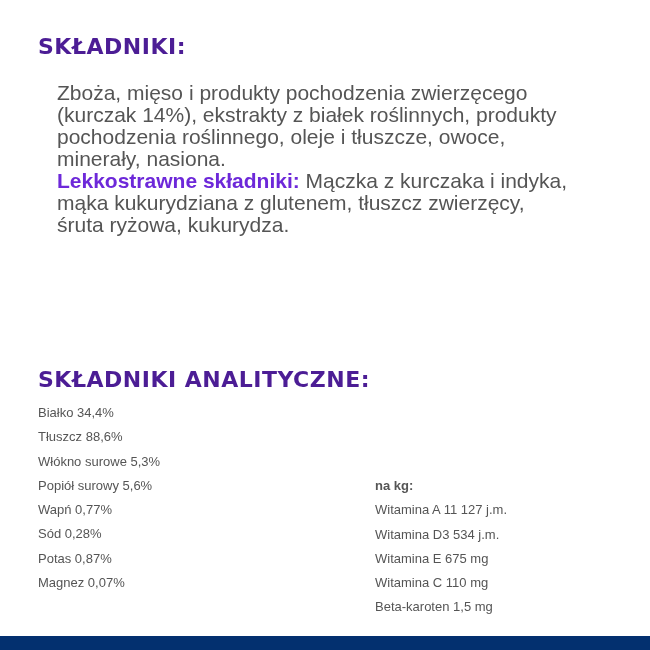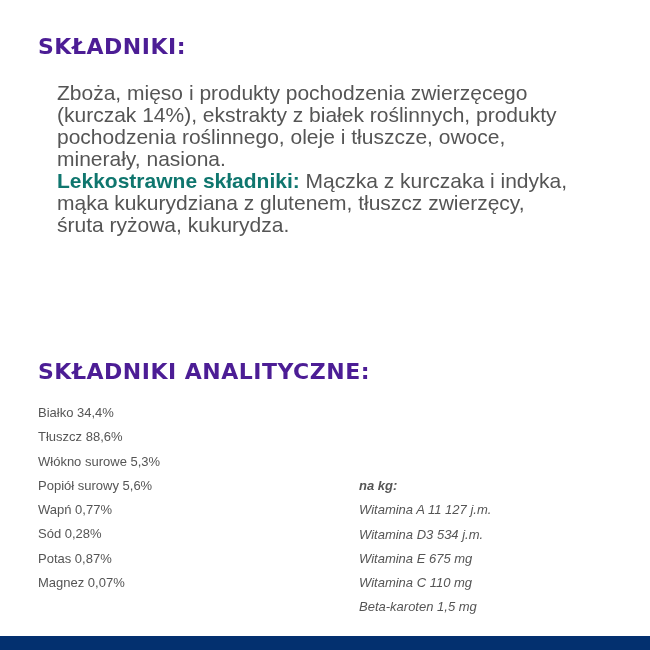--- a/index.html
+++ b/index.html
@@ -6,34 +6,34 @@
     body {
       width: 650px; height: 650px; background: #ffffff; position: relative; overflow: hidden;
       font-family: "Liberation Sans", "DejaVu Sans", sans-serif;
     }
     .heading {
       position: absolute; left: 38px; color: #4c1d95;
       font-weight: bold; font-size: 22px; letter-spacing: 0.5px; margin: 0;
       font-family: "DejaVu Sans", sans-serif;
     }
     .h1 { top: 34px; }
-    .h2 { top: 359px; }
+    .h2 { top: 367px; }
     .para {
       position: absolute; left: 50px; top: 75px; width: 600px;
       color: #555555; font-size: 21px; line-height: 22px; margin: 7px;
     }
     .para .line { display: block; white-space: nowrap; }
-    .para b { color: #0f766e; }
+    .para b { color: #6d28d9; }
     .col {
       position: absolute; color: #555555; font-size: 13px; line-height: 24.3px;
       margin: 0; padding: 0; list-style: none;
     }
     .col li { white-space: nowrap; }
     .left-col { left: 38px; top: 401px; }
-    .right-col { left: 359px; top: 474px; font-style: italic; }
+    .right-col { left: 375px; top: 474px; }
     .right-col .label { font-weight: bold; }
     .footer-bar {
       position: absolute; left: 0; top: 636px; width: 650px; height: 14px; background: #03306f;
     }
   </style>
 </head>
 <body>
 
 <h1 class="heading h1">SKŁADNIKI:</h1>
 

